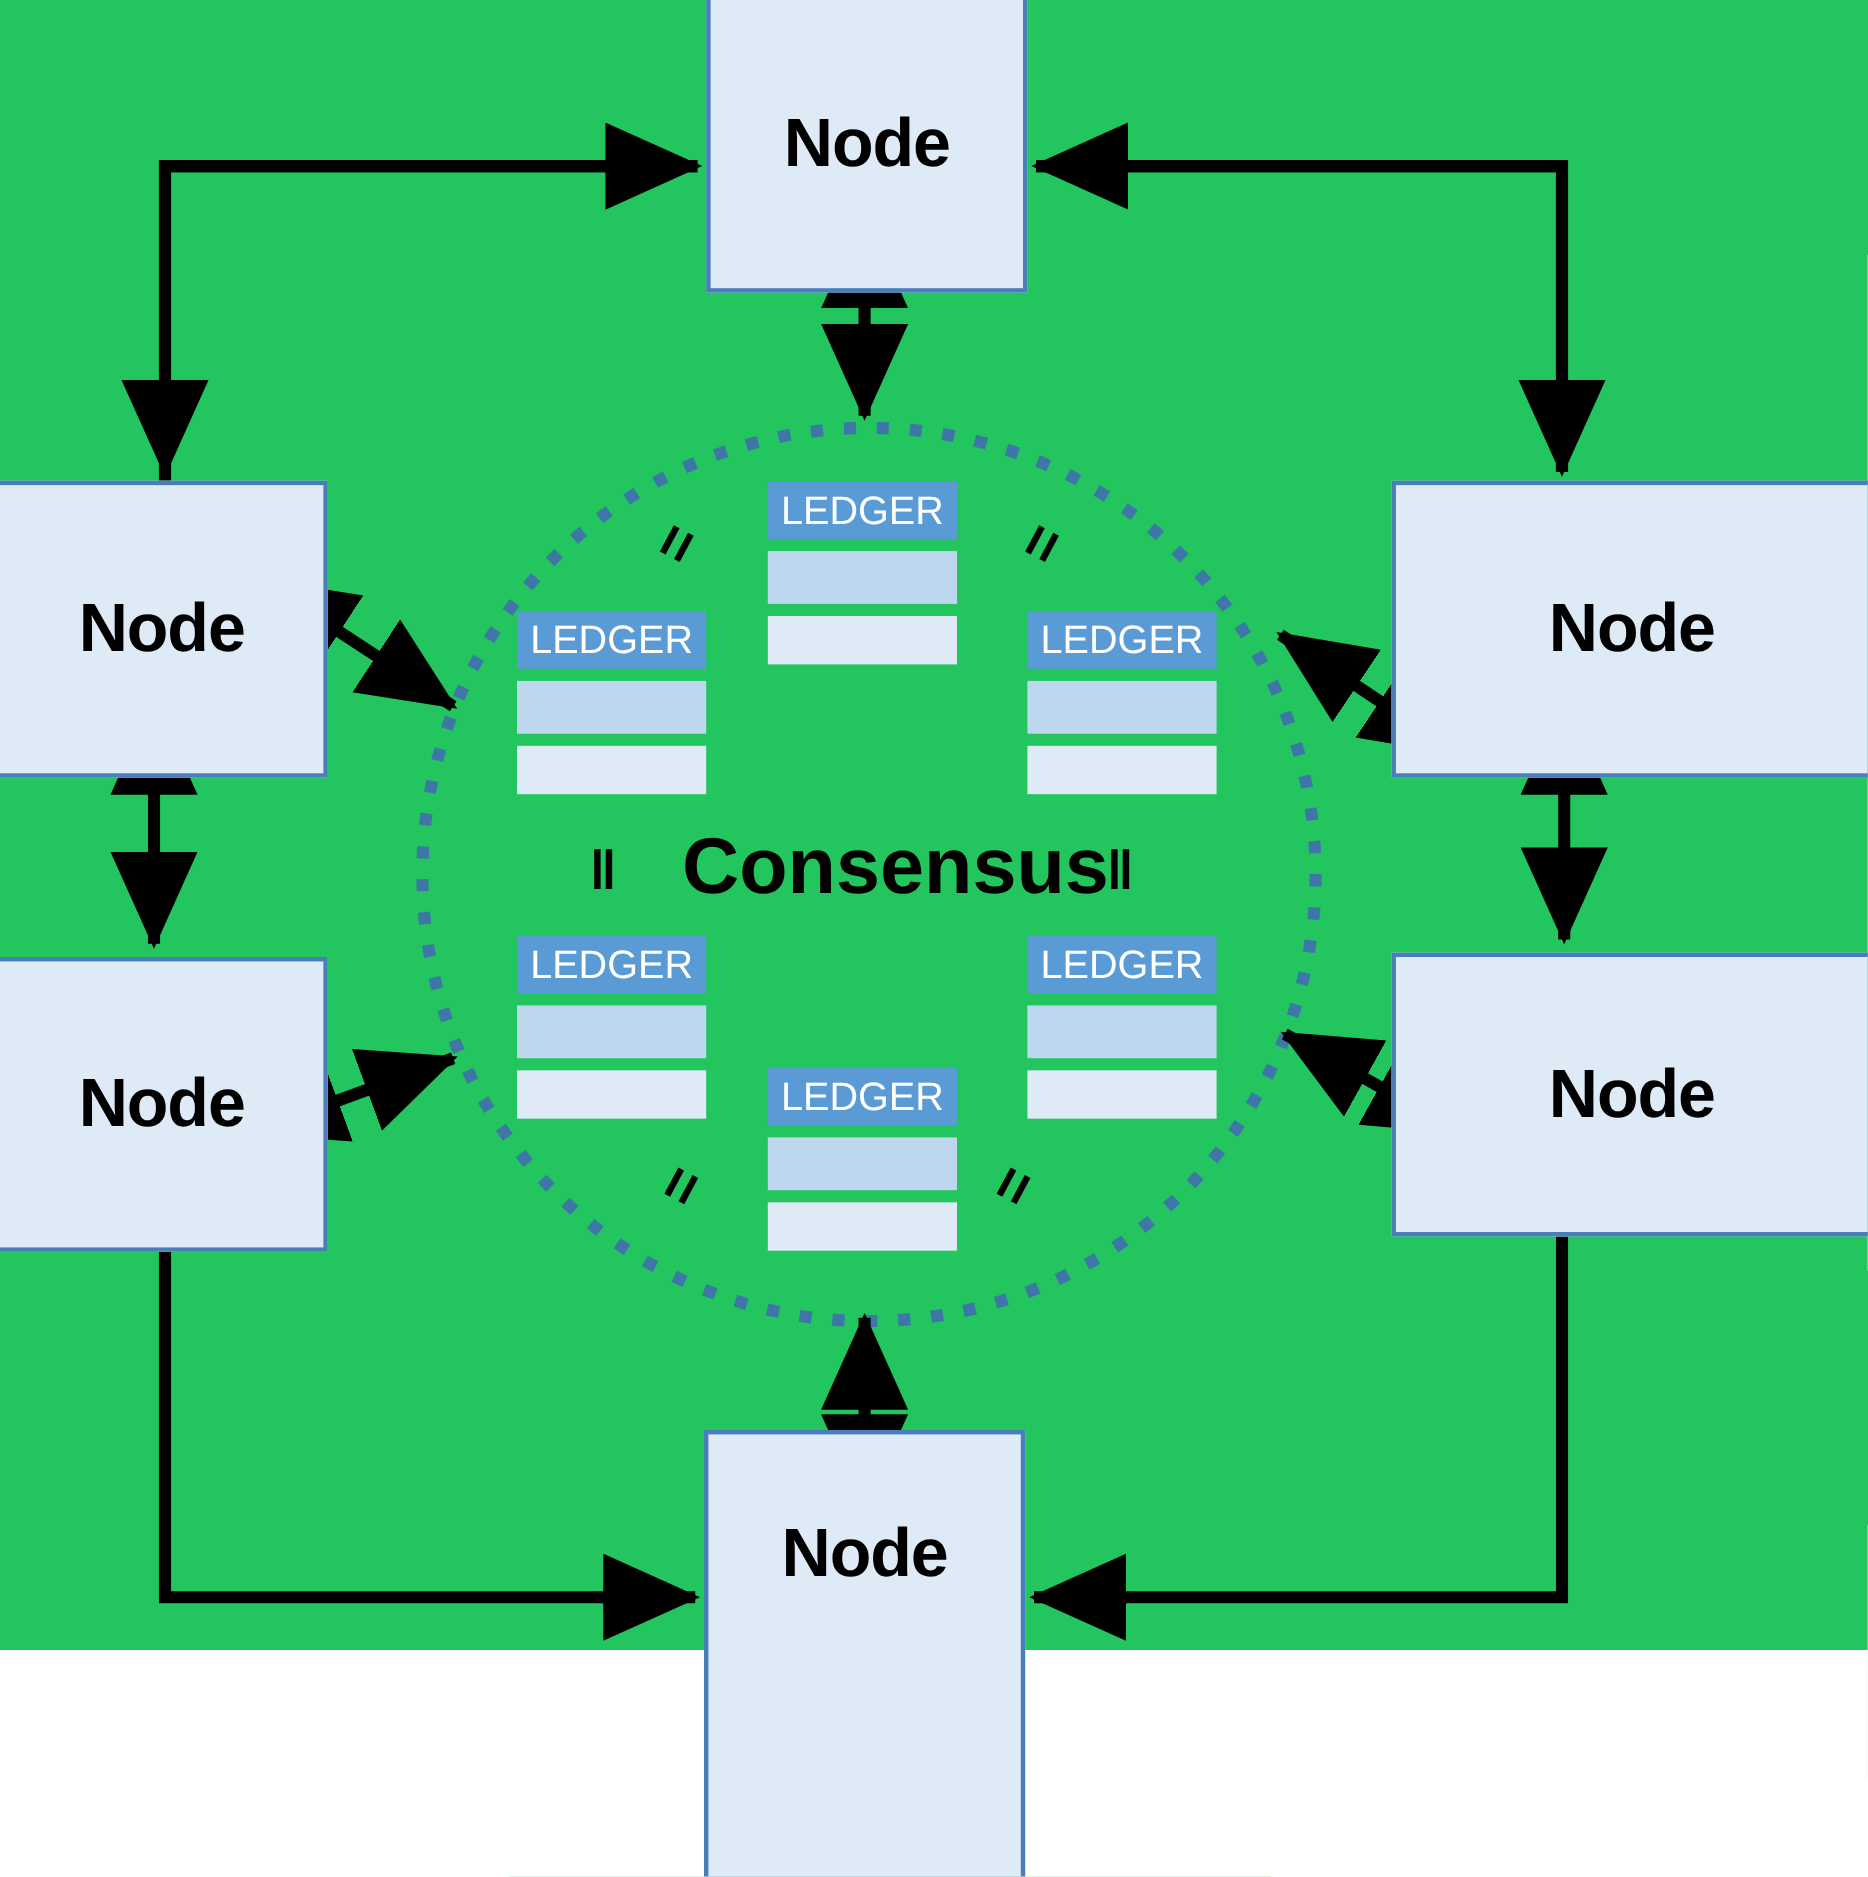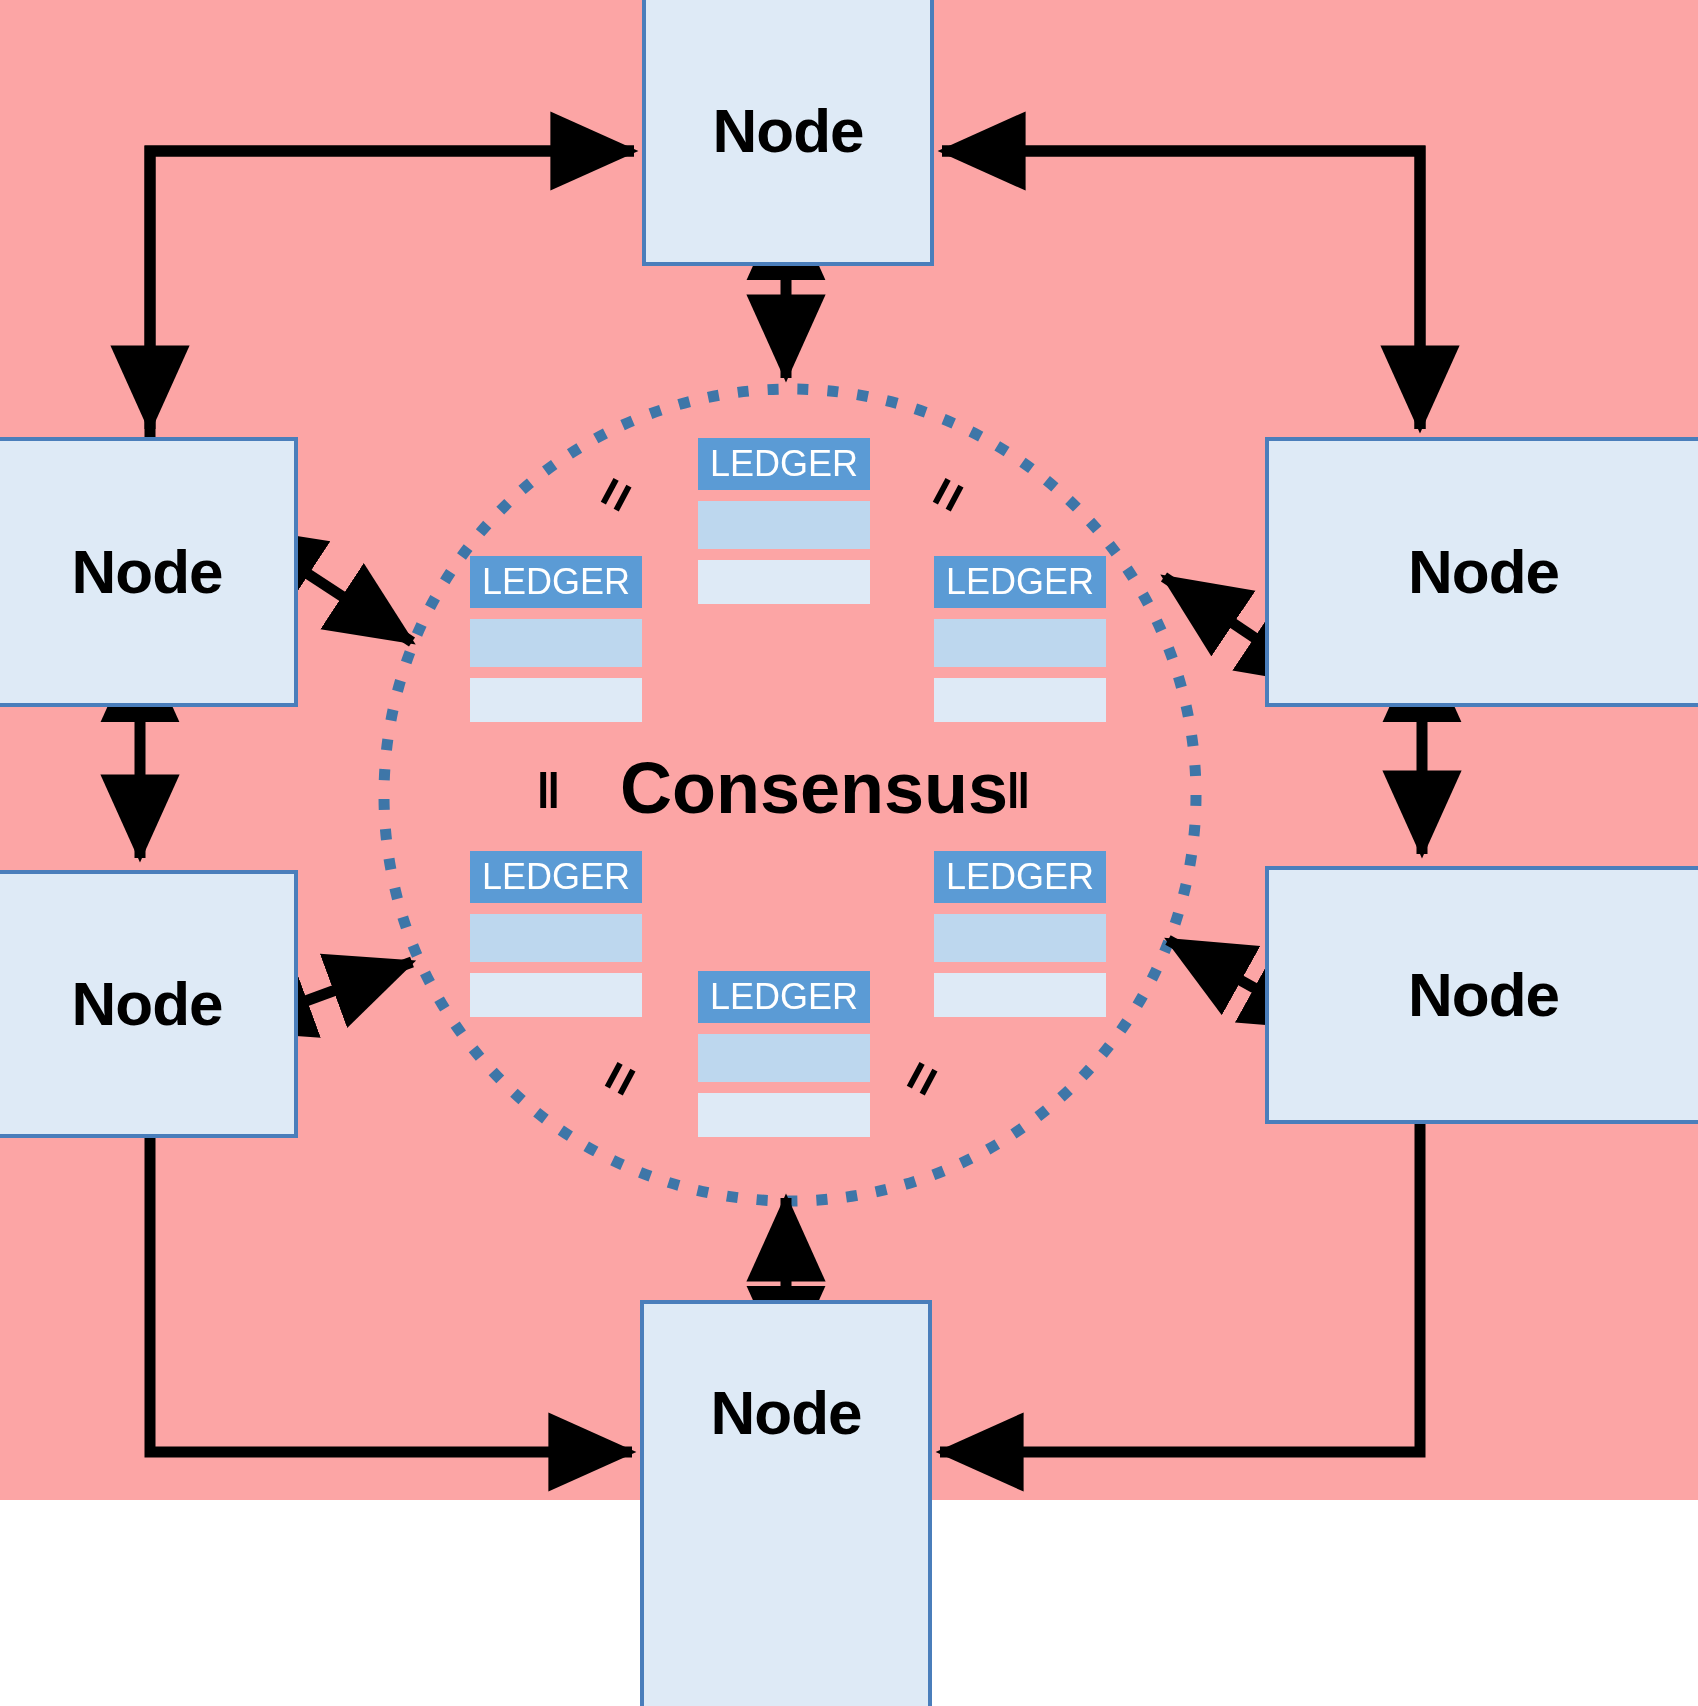--- a/index.html
+++ b/index.html
@@ -1,18 +1,18 @@
 <!DOCTYPE html>
 <html><head>
 <meta charset="utf-8">
 <style>
   html,body{margin:0;padding:0;background:#ffffff;}
   body{width:1698px;height:1706px;overflow:hidden;
        font-family:"Liberation Sans",sans-serif;}
-  #stage{position:relative;width:1698px;height:1500px;background:#fca5a5;}
+  #stage{position:relative;width:1698px;height:1500px;background:#22c55e;}
   #wires{position:absolute;left:0;top:0;width:1698px;height:1706px;}
 
   .node{
     position:absolute;
     background:#DEEAF6;
     border:4px solid #4A7EBB;
     box-sizing:border-box;
     display:flex;align-items:center;justify-content:center;
   }
   .node .node-label{

